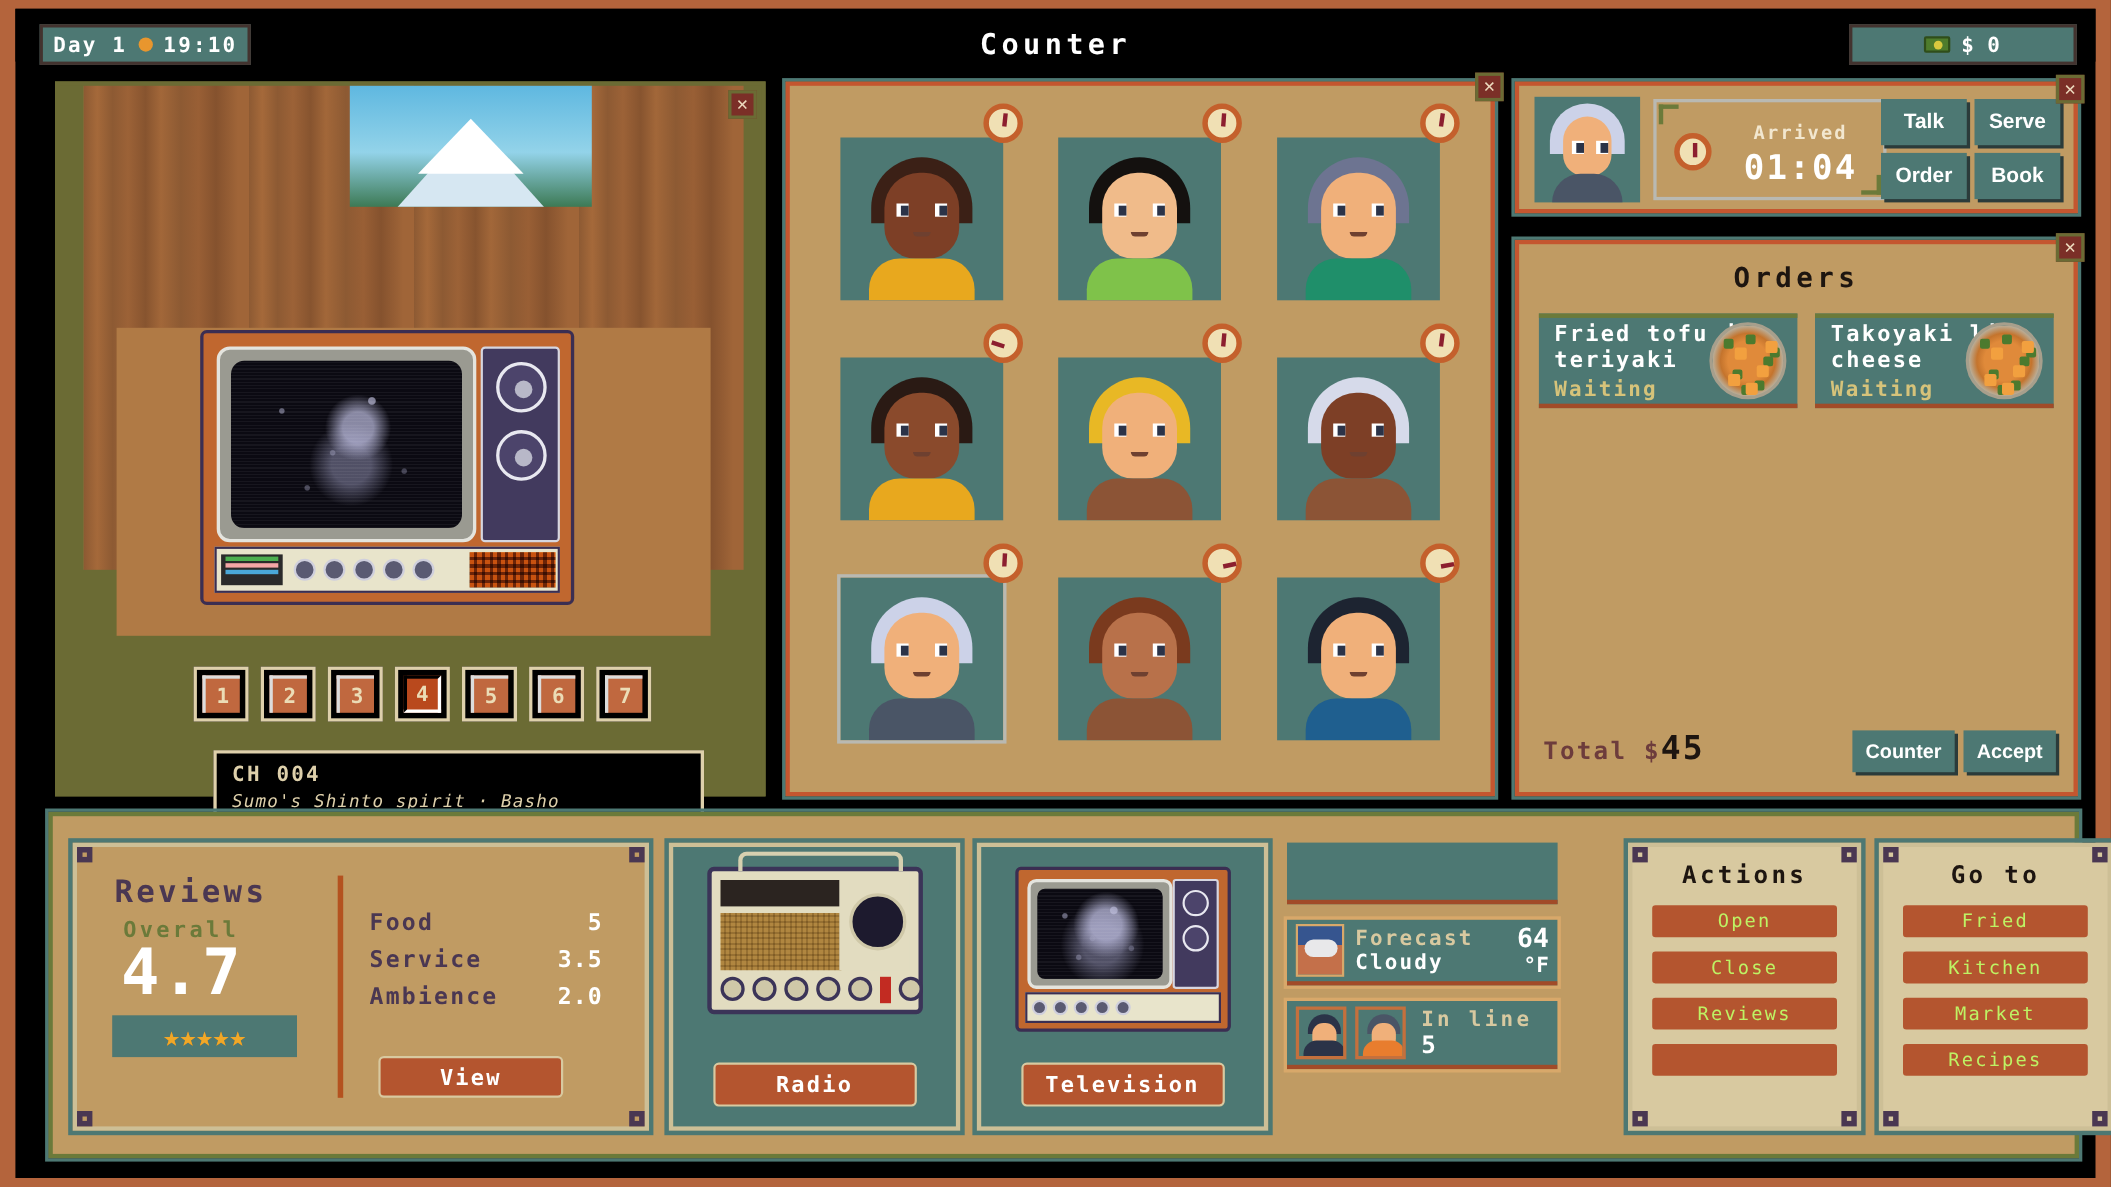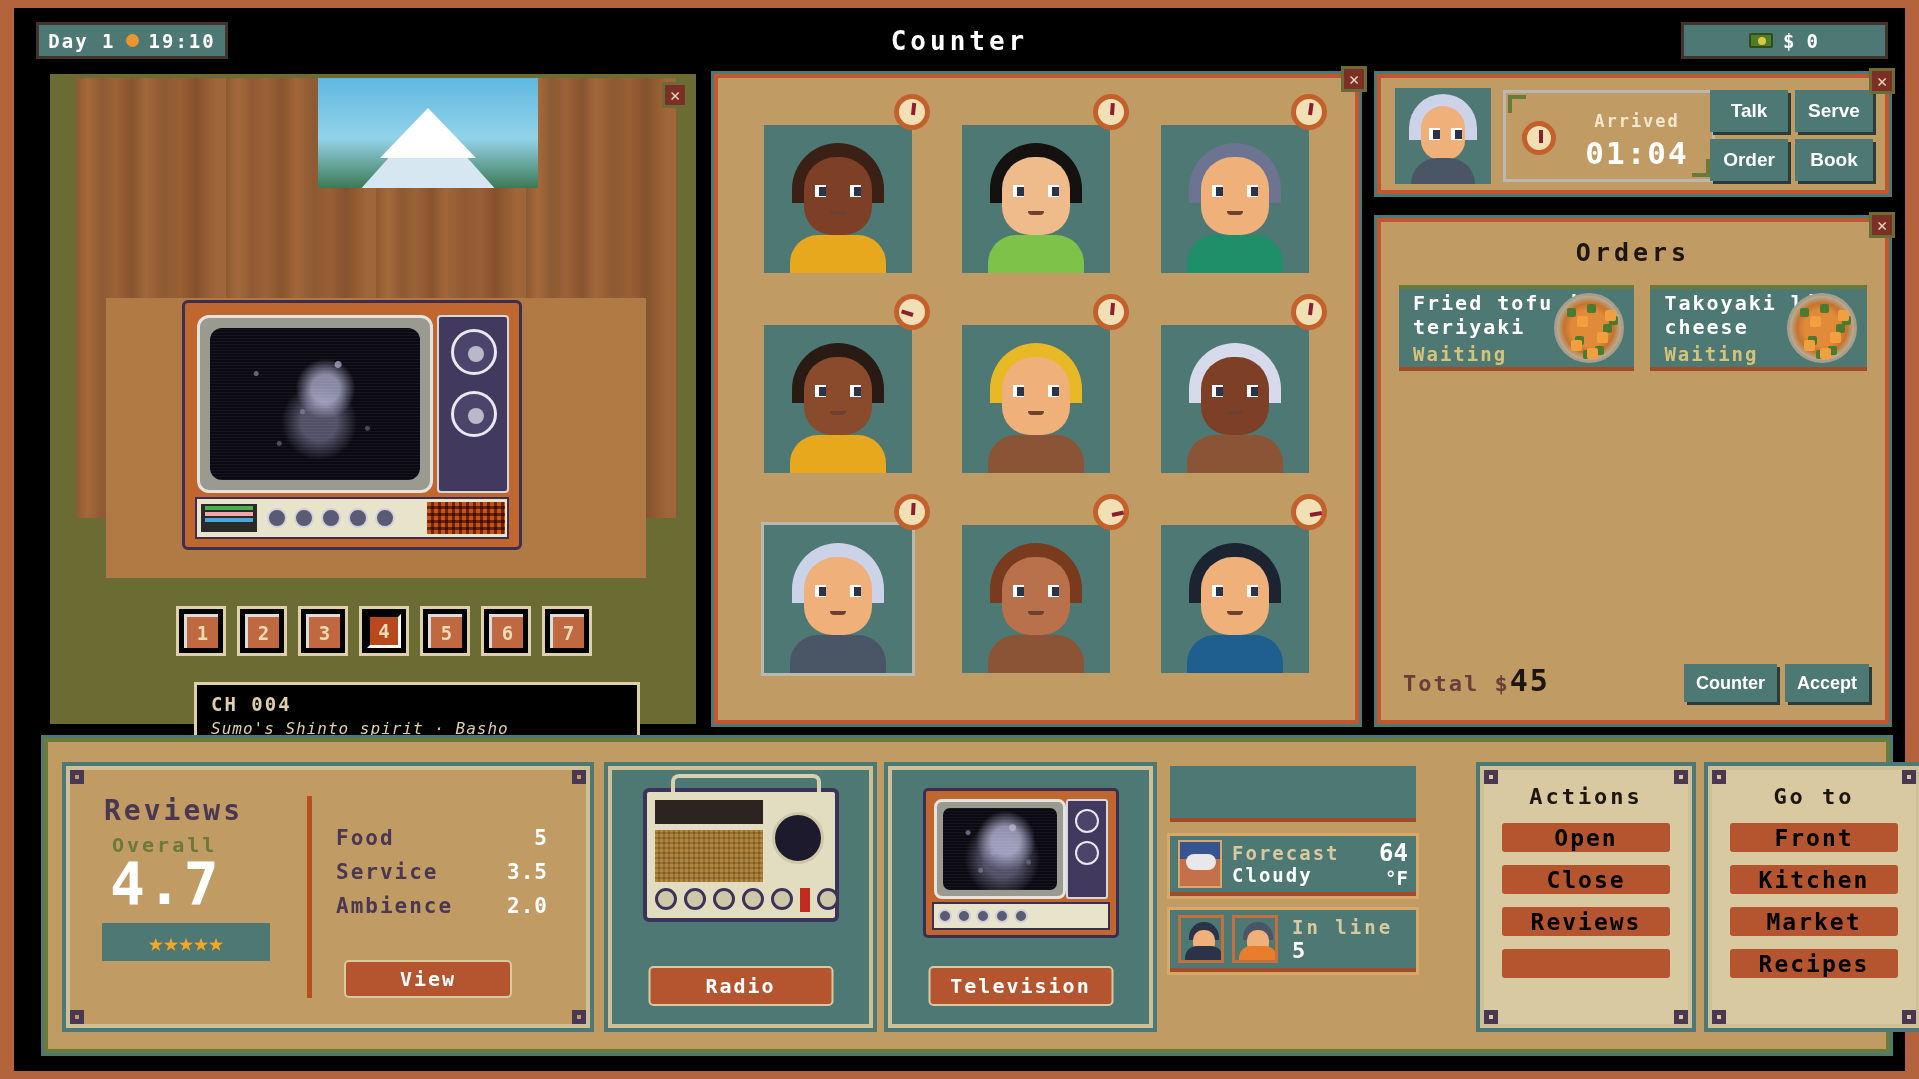--- a/index.html
+++ b/index.html
@@ -350,22 +350,22 @@
   .line-l1 { color:#d8c9a0; font-size: 19px; font-weight:bold; letter-spacing:3px; }
   .line-l2 { color:#fff; font-size: 22px; font-weight:bold; }
 
   
   #actions-panel { left: 1432px; top: 24px; width: 212px; height: 262px; background:#d8c9a0; }
   #goto-panel   { left: 1660px; top: 24px; width: 212px; height: 262px; background:#d8c9a0; }
   .col-title { text-align:center; color:#1d1510; font-size: 22px; font-weight:bold;
                letter-spacing: 3px; margin-top: 14px; }
   .col-btns { margin: 12px 16px 0 16px; display:flex; flex-direction:column; gap: 9px; }
   .colbtn { height: 33px; background:#b4552f; border:2px solid #d8c9a0; border-radius:5px;
-            color:#000000; display:flex; align-items:center; justify-content:center;
-            font-size: 23px; font-weight:bold; letter-spacing:2px; cursor:pointer; }
+            color:#bef264; display:flex; align-items:center; justify-content:center;
+            font-size: 17px; font-weight:normal; letter-spacing:2px; cursor:pointer; }
 </style>
 </head>
 <body>
 
 <div class="screen">
 
   <div class="topbar">
     <div class="pill" id="day-pill">
       <span>Day 1</span>
       <span class="dot"></span>
@@ -769,21 +769,21 @@
         </div>
     </div>
 
     <div class="subpanel" id="goto-panel">
       <span class="pcorner pc-tl"></span>
         <span class="pcorner pc-tr"></span>
       <span class="pcorner pc-bl"></span>
         <span class="pcorner pc-br"></span>
       <div class="col-title">Go to</div>
       <div class="col-btns" id="goto-buttons">
-          <div class="colbtn">Front</div>
+          <div class="colbtn">Fried</div>
           <div class="colbtn">Kitchen</div>
           <div class="colbtn">Market</div>
           <div class="colbtn">Recipes</div>
         </div>
     </div>
 
   </div>
 </div>
 
 </body></html>

